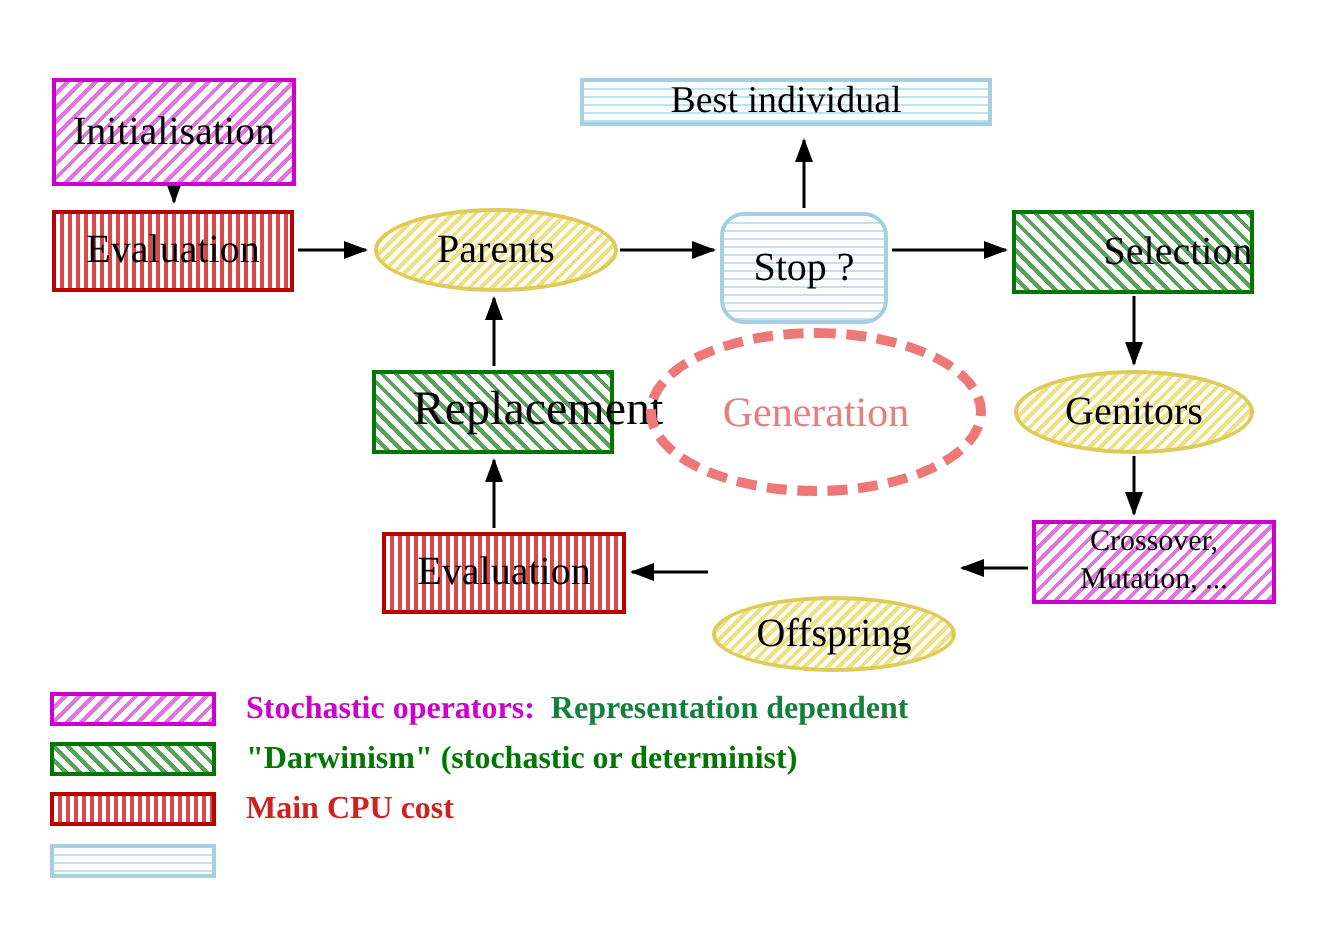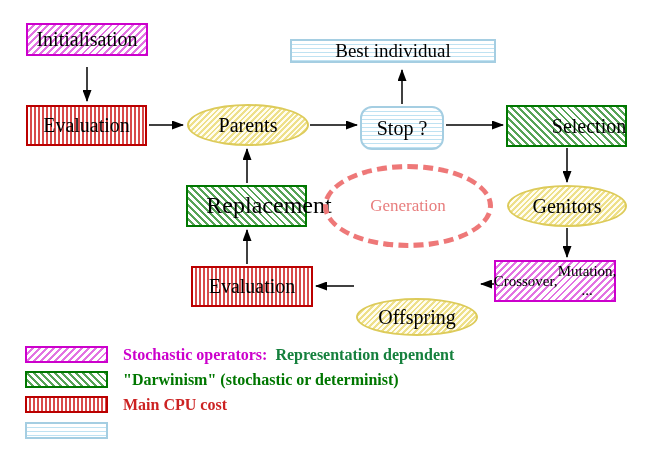--- a/index.html
+++ b/index.html
@@ -30,21 +30,21 @@
     border:2px solid #a5cee2;
     background:repeating-linear-gradient(180deg,#ffffff 0 3px,#bfe2f2 3px 4px);
   }
   .hatch-yellow {
     border:2px solid #ddcb5a; border-radius:50%;
     background:repeating-linear-gradient(135deg,#fffdf0 0 2px,#eee08a 2px 4px);
     align-items:center;
   }
   .generation {
     border:5px dashed #ee7878; border-radius:50%;
-    color:#e87d7d; background:transparent; font-size:17px;
+    color:#e87d7d; background:transparent; font-size:21px;
   }
   .two-line { font-size:15px; line-height:1.25; }
   .legend-row {
     position:absolute; display:flex; align-items:center; height:19px;
   }
   .swatch {
     box-sizing:border-box; width:83px; height:17px; margin-right:15px; flex:none;
   }
   .legend-text { font-size:16px; font-weight:bold; white-space:pre; }
   .t-magenta { color:#cc00cc; }
@@ -72,57 +72,57 @@
       <line x1="446" y1="125" x2="503" y2="125" marker-end="url(#ah)"></line>
       <line x1="567" y1="148" x2="567" y2="182" marker-end="url(#ah)"></line>
       <line x1="567" y1="228" x2="567" y2="257" marker-end="url(#ah)"></line>
       <line x1="514" y1="284" x2="481" y2="284" marker-end="url(#ah)"></line>
       <line x1="354" y1="286" x2="316" y2="286" marker-end="url(#ah)"></line>
       <line x1="247" y1="264" x2="247" y2="230" marker-end="url(#ah)"></line>
       <line x1="247" y1="183" x2="247" y2="149" marker-end="url(#ah)"></line>
     </g>
   </svg>
 
-  <div class="node hatch-magenta" style="left:26px; top:23px; width:122px; height:33px;">
+  <div class="node hatch-magenta" style="left:26px; top:39px; width:122px; height:54px;">
     <span>Initialisation</span>
   </div>
 
   <div class="node stripe-red" style="left:26px; top:105px; width:121px; height:41px;">
     <span>Evaluation</span>
   </div>
 
   <div class="node hatch-yellow" style="left:187px; top:104px; width:122px; height:42px;">
     <span>Parents</span>
   </div>
 
   <div class="node stripe-cyan" style="left:290px; top:39px; width:206px; height:24px; font-size:19px;">
     <span>Best individual</span>
   </div>
 
-  <div class="node stripe-cyan" style="left:360px; top:106px; width:84px; height:44px; border-radius:12px;">
+  <div class="node stripe-cyan" style="left:360px; top:106px; width:84px; height:56px; border-radius:12px;">
     <span>Stop ?</span>
   </div>
 
   <div class="node hatch-green" style="left:506px; top:105px; width:121px; height:42px;">
     <span>Selection</span>
   </div>
 
   <div class="node hatch-green" style="left:186px; top:185px; width:121px; height:42px; font-size:24px;">
     <span>Replacement</span>
   </div>
 
   <div class="node generation" style="left:323px; top:164px; width:170px; height:84px;">
     <span>Generation</span>
   </div>
 
   <div class="node hatch-yellow" style="left:507px; top:185px; width:120px; height:42px;">
     <span>Genitors</span>
   </div>
 
-  <div class="node hatch-magenta two-line" style="left:494px; top:260px; width:122px; height:42px; flex-direction:row;">
+  <div class="node hatch-magenta two-line" style="left:516px; top:260px; width:122px; height:42px; flex-direction:column;">
     <span>Crossover,</span>
     <span>Mutation, ...</span>
   </div>
 
   <div class="node hatch-yellow" style="left:356px; top:266px; width:122px; height:38px;margin-top:32px;">
     <span>Offspring</span>
   </div>
 
   <div class="node stripe-red" style="left:191px; top:266px; width:122px; height:41px;">
     <span>Evaluation</span>

